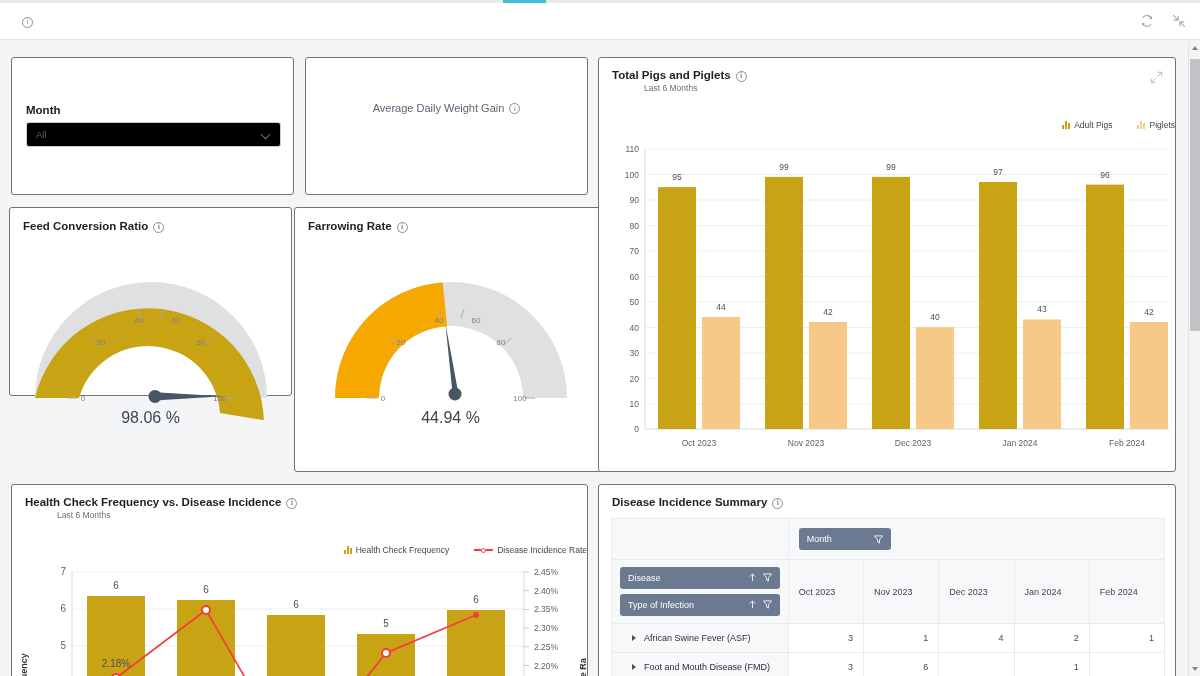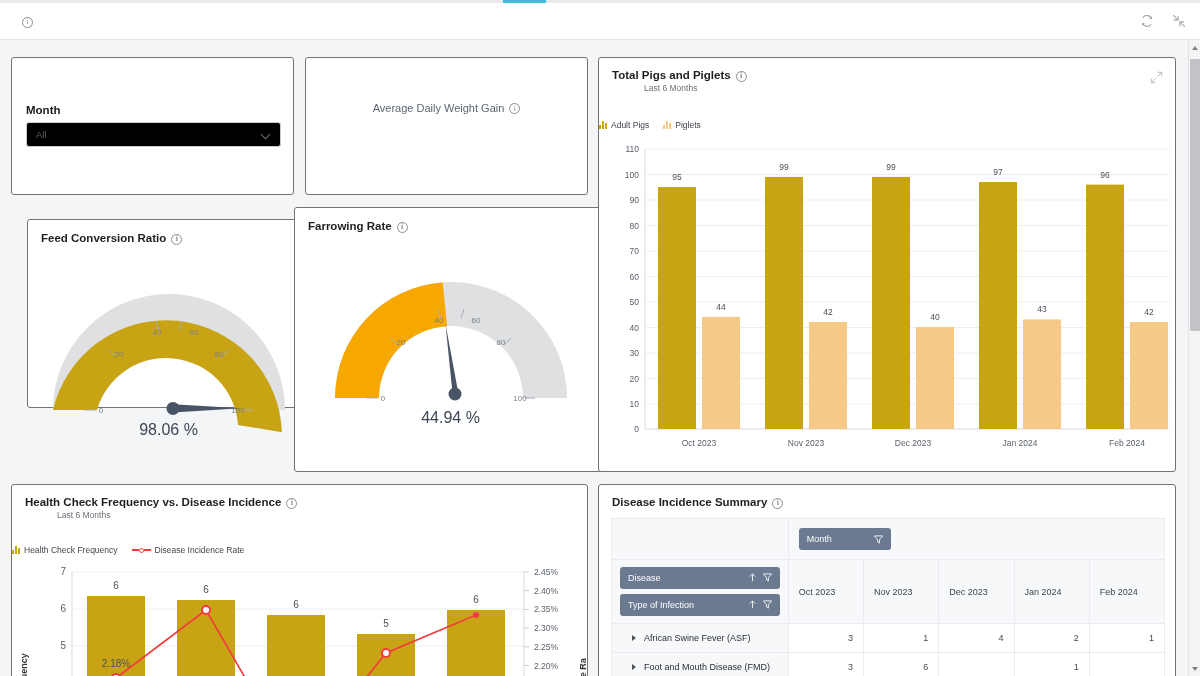--- a/index.html
+++ b/index.html
@@ -62,32 +62,32 @@
     transform: rotate(45deg);
   }
 
   
   #kpi-card { left: 305px; top: 16px; width: 283px; height: 138px; }
   .kpi-inner { position: absolute; left: 0; top: 40px; width: 100%; text-align: center; }
   .kpi-label { font-size: 11px; color: #5b6572; display: inline-flex; align-items: flex-start; gap: 5px; }
   .kpi-value { font-size: 18px; color: #3c4654; margin-top: 12px; }
 
   
-  #fcr-card { left: 27px; top: 166px; width: 283px; height: 189px; margin-top: 12px; }
+  #fcr-card { left: 9px; top: 166px; width: 283px; height: 189px; }
   #farrow-card { left: 294px; top: 166px; width: 313px; height: 265px; }
   .gauge-wrap { position: absolute; left: 0; top: 40px; width: 100%; }
   .gauge-svg { display: block; margin: 0 auto; }
   .gauge-value { text-align: center; font-size: 16px; color: #3c4654; margin-top: -14px; }
   .gtick { font-size: 8px; fill: #7b808a; font-family: "Liberation Sans", sans-serif; }
 
   
   #bars-card { left: 598px; top: 16px; width: 578px; height: 415px; }
   .expand-ic { position: absolute; right: 12px; top: 12px; opacity: .5; }
 
-  .legend { display: flex; align-items: center; justify-content: flex-start; gap: 14px; font-size: 8.5px; color: #40454d; }
+  .legend { display: flex; align-items: center; justify-content: flex-end; gap: 25px; font-size: 8.5px; color: #40454d; }
   .legend-item { display: flex; align-items: center; gap: 4px; }
   .lg-bars { display: flex; align-items: flex-end; gap: 1px; height: 8px; }
   .lg-bars i { display: block; width: 2px; background: currentColor; }
   .lg-bars i:nth-child(1) { height: 4px; }
   .lg-bars i:nth-child(2) { height: 8px; }
   .lg-bars i:nth-child(3) { height: 6px; }
   .lg-line { display: flex; align-items: center; color: #f23c3c; }
   .lg-line .ln { width: 7px; height: 1.5px; background: #f23c3c; }
   .lg-line .dot { width: 5px; height: 5px; border: 1.5px solid #f23c3c; border-radius: 50%; background: #fff; }
 

